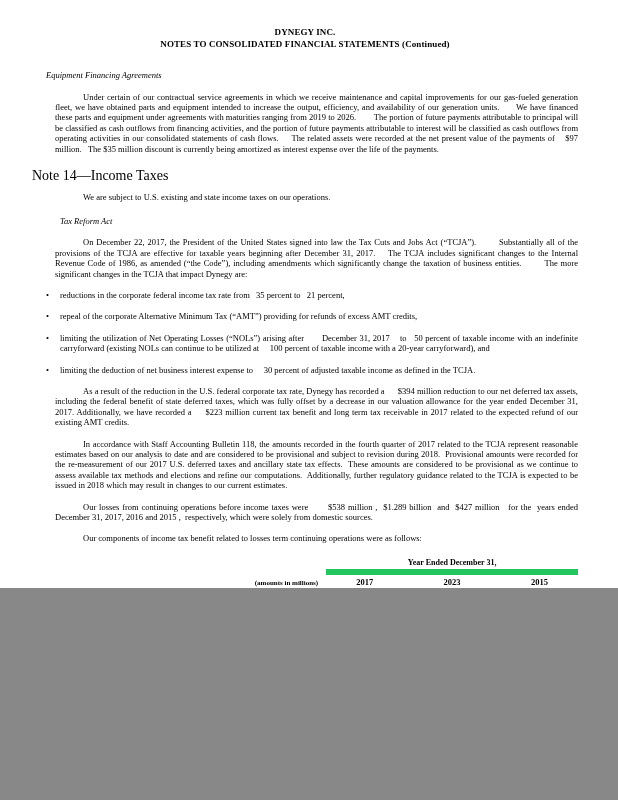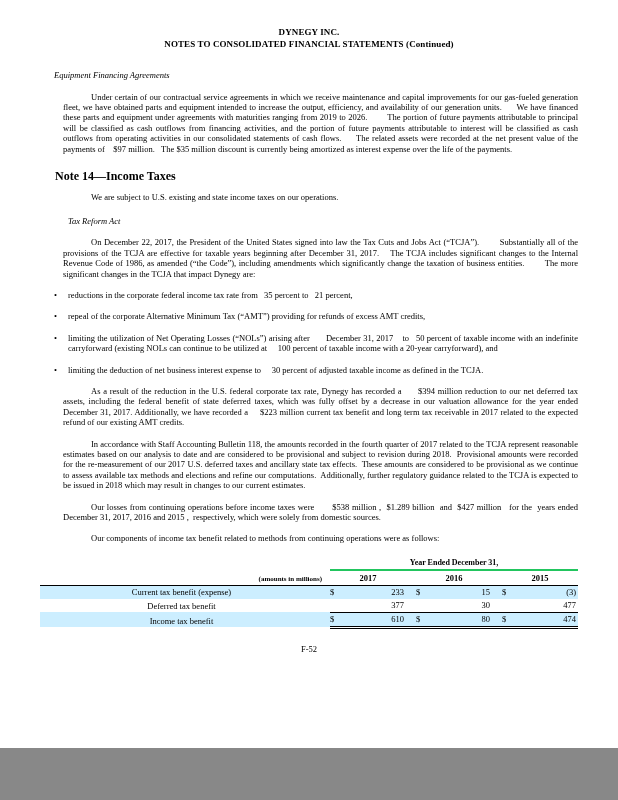--- a/index.html
+++ b/index.html
@@ -1,46 +1,45 @@
 <!DOCTYPE html>
 <html style="--shade-color: #cceeff;"><head>
 <meta charset="utf-8">
 <style>
   * { margin: 0; padding: 0; box-sizing: border-box; }
   html, body { background: #888; }
   body { font-family: "Liberation Serif", serif; color: #000; }
   .page {
     width: 618px;
-    height: 748px;
+    height: 588px;
     margin: 0 auto;
     background: #ffffff;
-    padding: 26px 40px 0 40px;
+    padding: 26px 40px 0 32px;
     position: relative;
     overflow: hidden;
   }
   .doc-header { text-align: center; }
   .doc-header .line {
     font-size: 9px;
     font-weight: bold;
     line-height: 12px;
     letter-spacing: 0.1px;
   }
   .heading-italic {
     font-size: 8.5px;
     font-style: italic;
     line-height: 10.5px;
   }
   .equipment-heading { margin: 20px 0 0 14px; }
   .tax-reform-heading { margin: 13px 0 0 28px; }
   .note-heading {
-    font-size: 12px;
-    font-weight: bold;
+    font-size: 14px;
+    font-weight: normal;
     margin-top: 17px;
     line-height: 10.5px;
-    margin-left: 15px;
   }
   .para {
     font-size: 8.5px;
     line-height: 10.4px;
     text-align: justify;
     text-indent: 28px;
     white-space: pre-wrap;
     margin-top: 11px;
     margin-left: 23px;
   }
@@ -67,21 +66,21 @@
   }
   .fin-table td {
     font-size: 8.5px;
     vertical-align: bottom;
     padding: 1.5px 0;
   }
   .fin-table .group-header {
     font-size: 8px;
     font-weight: bold;
     text-align: center;
-    border-bottom: 2px solid #22c55e;
+    border-bottom: 6px solid #22c55e;
     padding-bottom: 2px;
   }
   .fin-table .years-row td { border-bottom: 1px solid #000; }
   .fin-table .year {
     font-size: 8.5px;
     font-weight: bold;
     text-align: center;
     padding-bottom: 2px;
   }
   .fin-table .amounts-label {
@@ -144,21 +143,21 @@
       <div class="bullet-text">limiting the deduction of net business interest expense to     30 percent of adjusted taxable income as defined in the TCJA.</div>
     </div>
   </div>
 
   <div class="para">As a result of the reduction in the U.S. federal corporate tax rate, Dynegy has recorded a      $394 million reduction to our net deferred tax assets, including the federal benefit of state deferred taxes, which was fully offset by a decrease in our valuation allowance for the year ended December 31, 2017. Additionally, we have recorded a     $223 million current tax benefit and long term tax receivable in 2017 related to the expected refund of our existing AMT credits.</div>
 
   <div class="para">In accordance with Staff Accounting Bulletin 118, the amounts recorded in the fourth quarter of 2017 related to the TCJA represent reasonable estimates based on our analysis to date and are considered to be provisional and subject to revision during 2018.  Provisional amounts were recorded for the re-measurement of our 2017 U.S. deferred taxes and ancillary state tax effects.  These amounts are considered to be provisional as we continue to assess available tax methods and elections and refine our computations.  Additionally, further regulatory guidance related to the TCJA is expected to be issued in 2018 which may result in changes to our current estimates.</div>
 
   <div class="para">Our losses from continuing operations before income taxes were       $538 million ,  $1.289 billion  and  $427 million   for the  years ended December 31, 2017, 2016 and 2015 ,  respectively, which were solely from domestic sources.</div>
 
-  <div class="para">Our components of income tax benefit related to methods from continuing operations were as follows:</div>
+  <div class="para">Our components of income tax benefit related to losses term continuing operations were as follows:</div>
 
   <table class="fin-table">
     <colgroup>
       <col style="width:282px">
       <col style="width:8px">
       <col style="width:12px">
         <col style="width:64px">
       <col style="width:10px">
       <col style="width:12px">
         <col style="width:64px">
@@ -170,21 +169,21 @@
       <tr class="group-header-row">
         <td></td>
         <td></td>
         <td class="group-header" colspan="8">Year Ended December 31,</td>
       </tr>
       <tr class="years-row">
         <td class="amounts-label">(amounts in millions)</td>
         <td></td>
         <td class="year" colspan="2">2017</td>
         <td></td>
-        <td class="year" colspan="2">2016</td>
+        <td class="year" colspan="2">2023</td>
         <td></td>
         <td class="year" colspan="2">2015</td>
       </tr>
       <tr class="data-row shaded">
         <td class="row-label">Current tax benefit (expense)</td>
         <td></td>
         <td class="dollar">$</td>
         <td class="value">233</td>
         <td></td>
         <td class="dollar">$</td>

